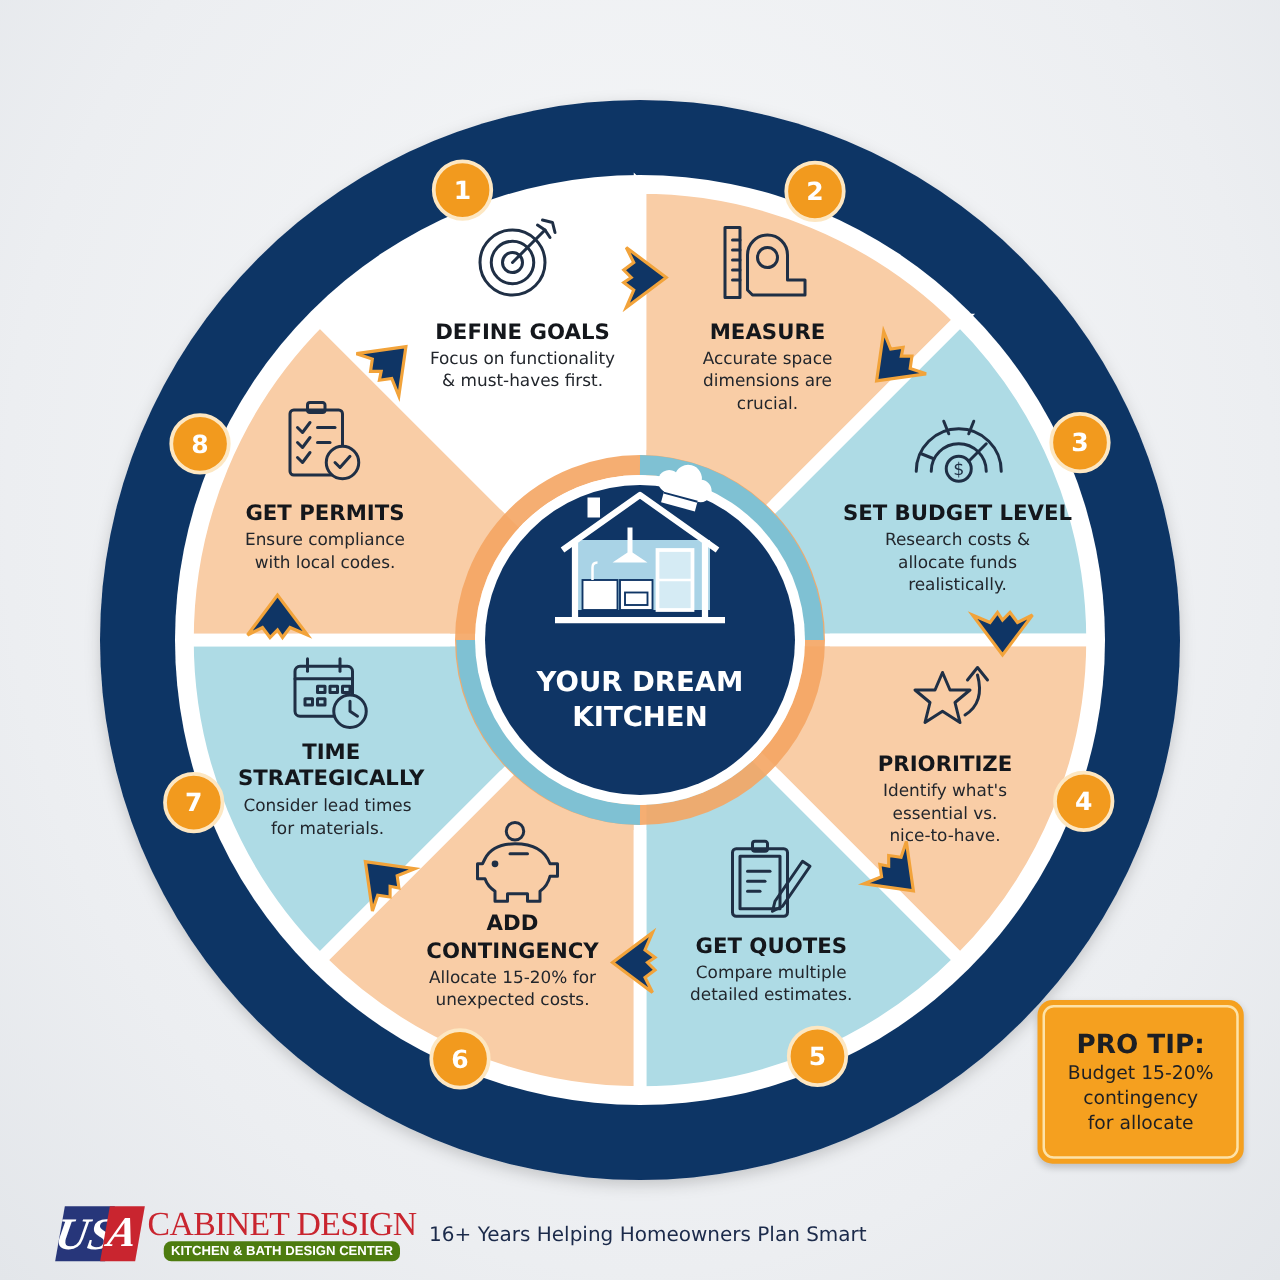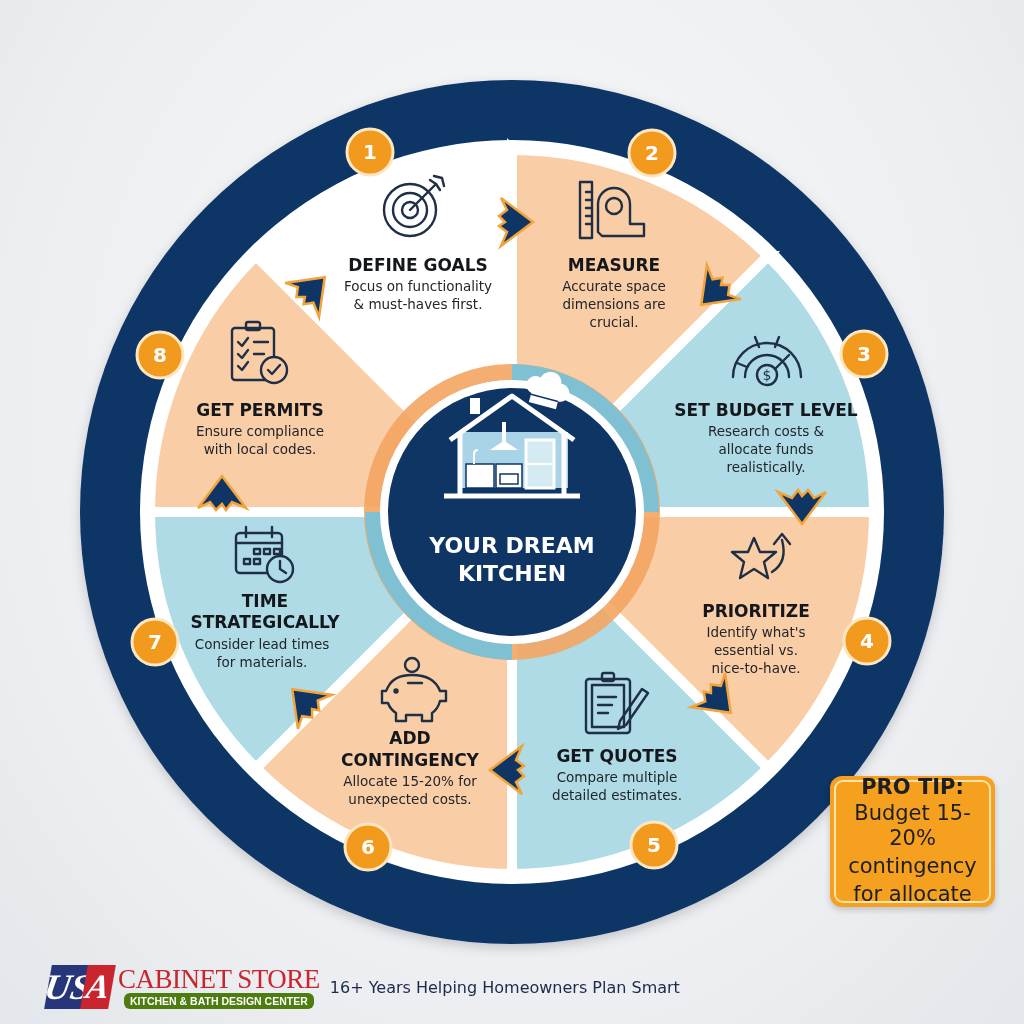--- a/index.html
+++ b/index.html
@@ -25,30 +25,30 @@
     letter-spacing: 1px;
   }
   .center-text {
     font-family: "DejaVu Sans", sans-serif; font-weight: bold; font-size: 22px; fill: #ffffff;
     text-anchor: middle;
   }
   .icon { fill: none; stroke: #1f2f45; stroke-width: 2.4; stroke-linecap: round; stroke-linejoin: round; }
   .arrow { fill: #0f3565; stroke: #f2a33a; stroke-width: 2.5; stroke-linejoin: miter; }
 
   .protip {
-    position: absolute; left: 830px; top: 776px; width: 165px; height: 131px;
+    position: absolute; left: 830px; top: 800px; width: 165px; height: 131px;
     background: #f5a01f; border-radius: 12px; box-shadow: 0 3px 6px rgba(0,0,0,0.18);
     box-sizing: border-box; padding: 4px;
   }
   .protip-inner {
     width: 100%; height: 100%; border: 2px solid #fde2a8; border-radius: 9px; box-sizing: border-box;
     display: flex; flex-direction: column; align-items: center; justify-content: center; text-align: center;
   }
   .protip-title { font-weight: bold; font-size: 21px; color: #1d1f24; line-height: 1.1; }
-  .protip-text { font-size: 21px; color: #1d1f24; line-height: 1.22; margin-top: 2px; }
+  .protip-text { font-size: 15px; color: #1d1f24; line-height: 1.22; margin-top: 2px; }
 
   .footer { position: absolute; left: 48px; top: 962px; height: 50px; display: flex; align-items: center; }
   .logo { display: flex; align-items: center; }
   .logo-usa {
     width: 66px; height: 44px; position: relative;
     font-family: "Liberation Serif", serif; font-weight: bold; font-style: italic;
   }
   .logo-usa .u { position: absolute; left: 0; top: 0; width: 40px; height: 44px; background: #27367a; transform: skewX(-10deg);
     display:flex; align-items:center; justify-content:center; color:#ffffff; font-size: 36px; line-height: 44px; }
   .logo-usa .a { position: absolute; left: 36px; top: 0; width: 28px; height: 44px; background: #c9252f; transform: skewX(-10deg);
@@ -341,18 +341,18 @@
   </div>
 </div>
 
 <div class="footer">
   <div class="logo">
     <div class="logo-usa">
       <div class="u">US</div>
       <div class="a">A</div>
     </div>
     <div class="logo-text">
-      <div class="logo-brand">CABINET STORE</div>
+      <div class="logo-brand">CABINET DESIGN</div>
       <div class="logo-sub">KITCHEN &amp; BATH DESIGN CENTER</div>
     </div>
   </div>
   <div class="tagline">16+ Years Helping Homeowners Plan Smart</div>
 </div>
 
 </body></html>

